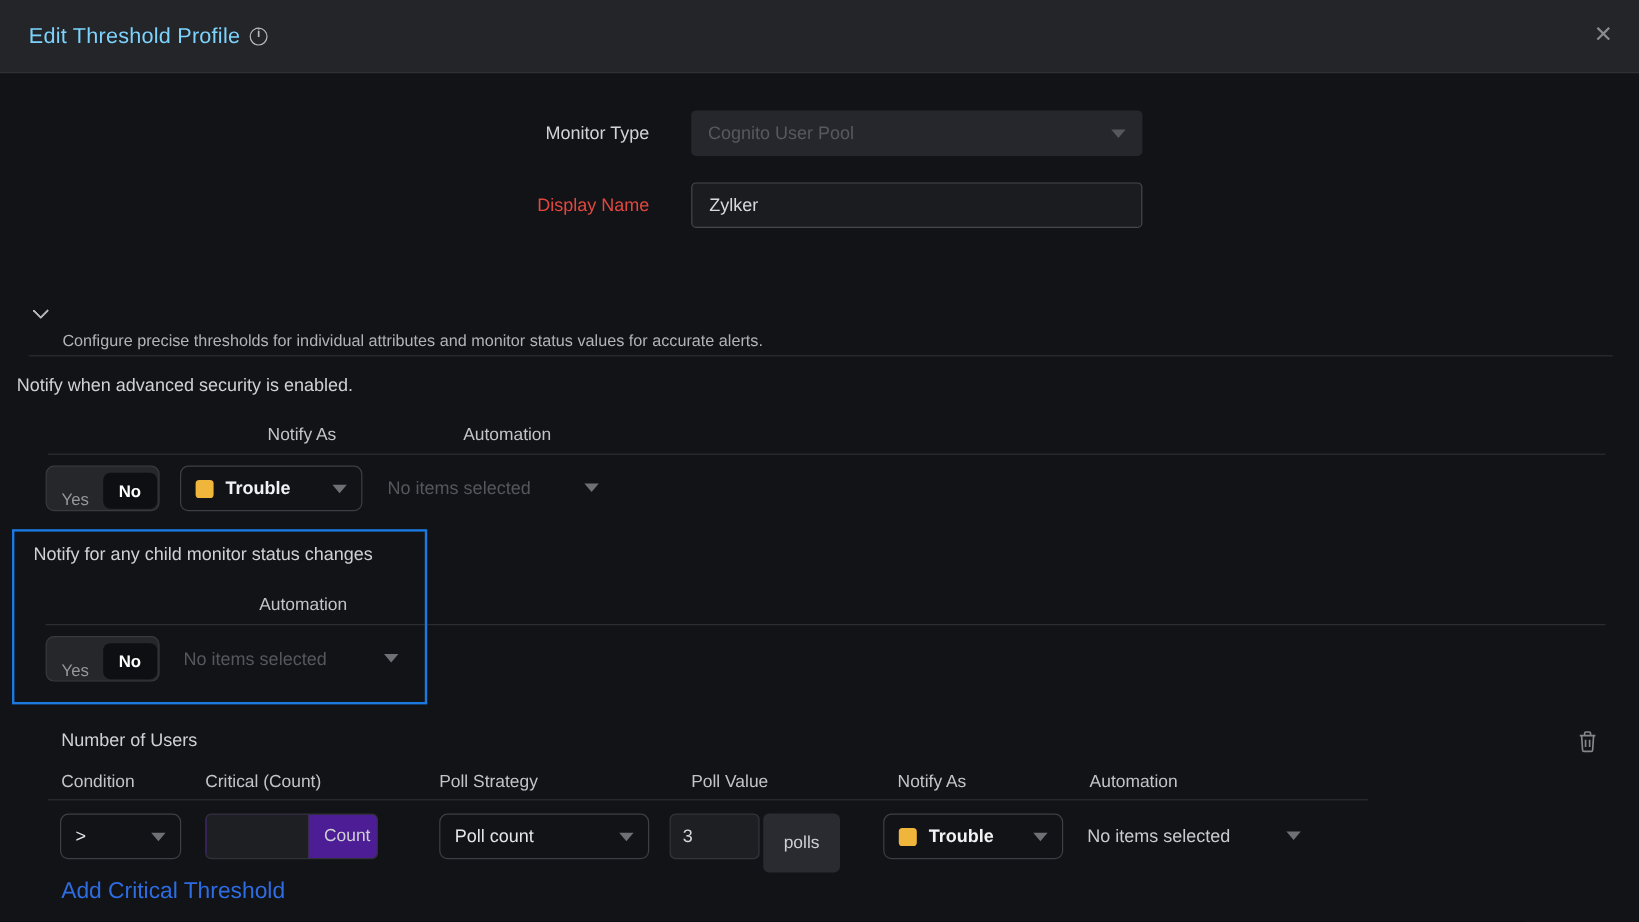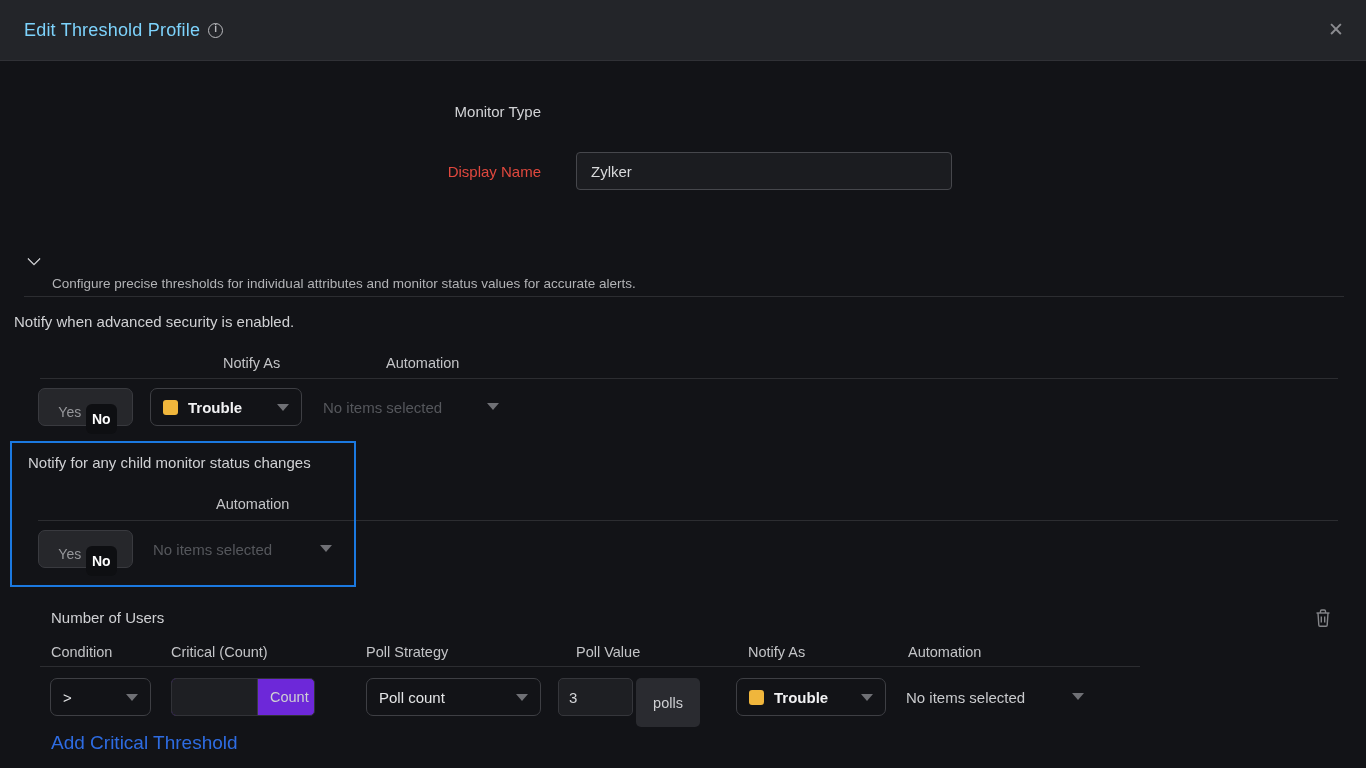--- a/index.html
+++ b/index.html
@@ -59,22 +59,22 @@
   .section-title { position:absolute; left:52px; top:249px; font-size:18px; color:#dadbdd; }
   .section-sub  { position:absolute; left:52px; top:276px; font-size:13.5px; color:#b2b3b6; }
   .divider { position:absolute; height:1px; background:#2c2d31; }
 
   .plain-text { position:absolute; font-size:15px; color:#d0d1d4; }
   .col-header { position:absolute; font-size:14.5px; color:#c3c4c7; }
 
   
   .toggle {
     position:absolute; width:95px; height:38px; background:#26272b;
-    border:1px solid #393a3f; border-radius:7px; display:flex; align-items:flex-start;
-    padding:15px; cursor:pointer;
+    border:1px solid #393a3f; border-radius:7px; display:flex; align-items:flex-end;
+    padding:1px; cursor:pointer;
   }
   .toggle .opt { flex:1; text-align:center; font-size:14px; color:#96979b; }
   .toggle .opt.selected {
     background:#0e0f12; border-radius:6px; color:#ffffff; font-weight:700;
     height:30px; line-height:30px;
   }
 
   
   .dd {
     position:absolute; height:38px; border:1px solid #3e3f44; border-radius:7px;
@@ -90,21 +90,21 @@
 
   
   .highlight-box {
     position:absolute; left:10px; top:441px; width:346px; height:146px;
     border:2px solid #1b79e0; pointer-events:none;
   }
 
   
   .trash-btn { position:absolute; left:1314px; top:608px; width:18px; height:20px; cursor:pointer; }
   .input-group {
-    position:absolute; height:38px; background:#6d28d9; border:1px solid #313237;
+    position:absolute; height:38px; background:#4c1d95; border:1px solid #313237;
     border-radius:5px; display:flex; align-items:stretch; overflow:hidden;
   }
   .input-group input {
     border:none; outline:none; background:#1e1f23; color:#d4d5d8; font-size:15px;
     padding:0 10px; font-family:inherit;
   }
   .input-group .unit {
     display:flex; align-items:center; padding:0 12px; font-size:14.5px; color:#cfd0d3;
     border-left:1px solid #3a3b40;
   }
@@ -124,20 +124,24 @@
 
 <div class="stage">
 
   <div class="header">
     <span class="header-title">Edit Threshold Profile</span>
     <i class="info-icon"></i>
     <span class="close-btn"></span>
   </div>
 
   <label class="form-label" style="left:341px; top:103px;">Monitor Type</label>
+  <div class="field select-disabled" style="top:92px;">
+    <span>Cognito User Pool</span>
+    <span class="caret dim"></span>
+  </div>
 
   <label class="form-label" style="left:341px; top:163px; color:#e0483e;">Display Name</label>
   <input class="field text-input" style="top: 152px;" value="Zylker">
 
   <span class="collapse-chevron"></span>
   <div class="section-sub">Configure precise thresholds for individual attributes and monitor status values for accurate alerts.</div>
   <div class="divider" style="left:24px; top:296px; width:1320px;"></div>
 
   <div class="plain-text" style="left:14px; top:313px;">Notify when advanced security is enabled.</div>
 

